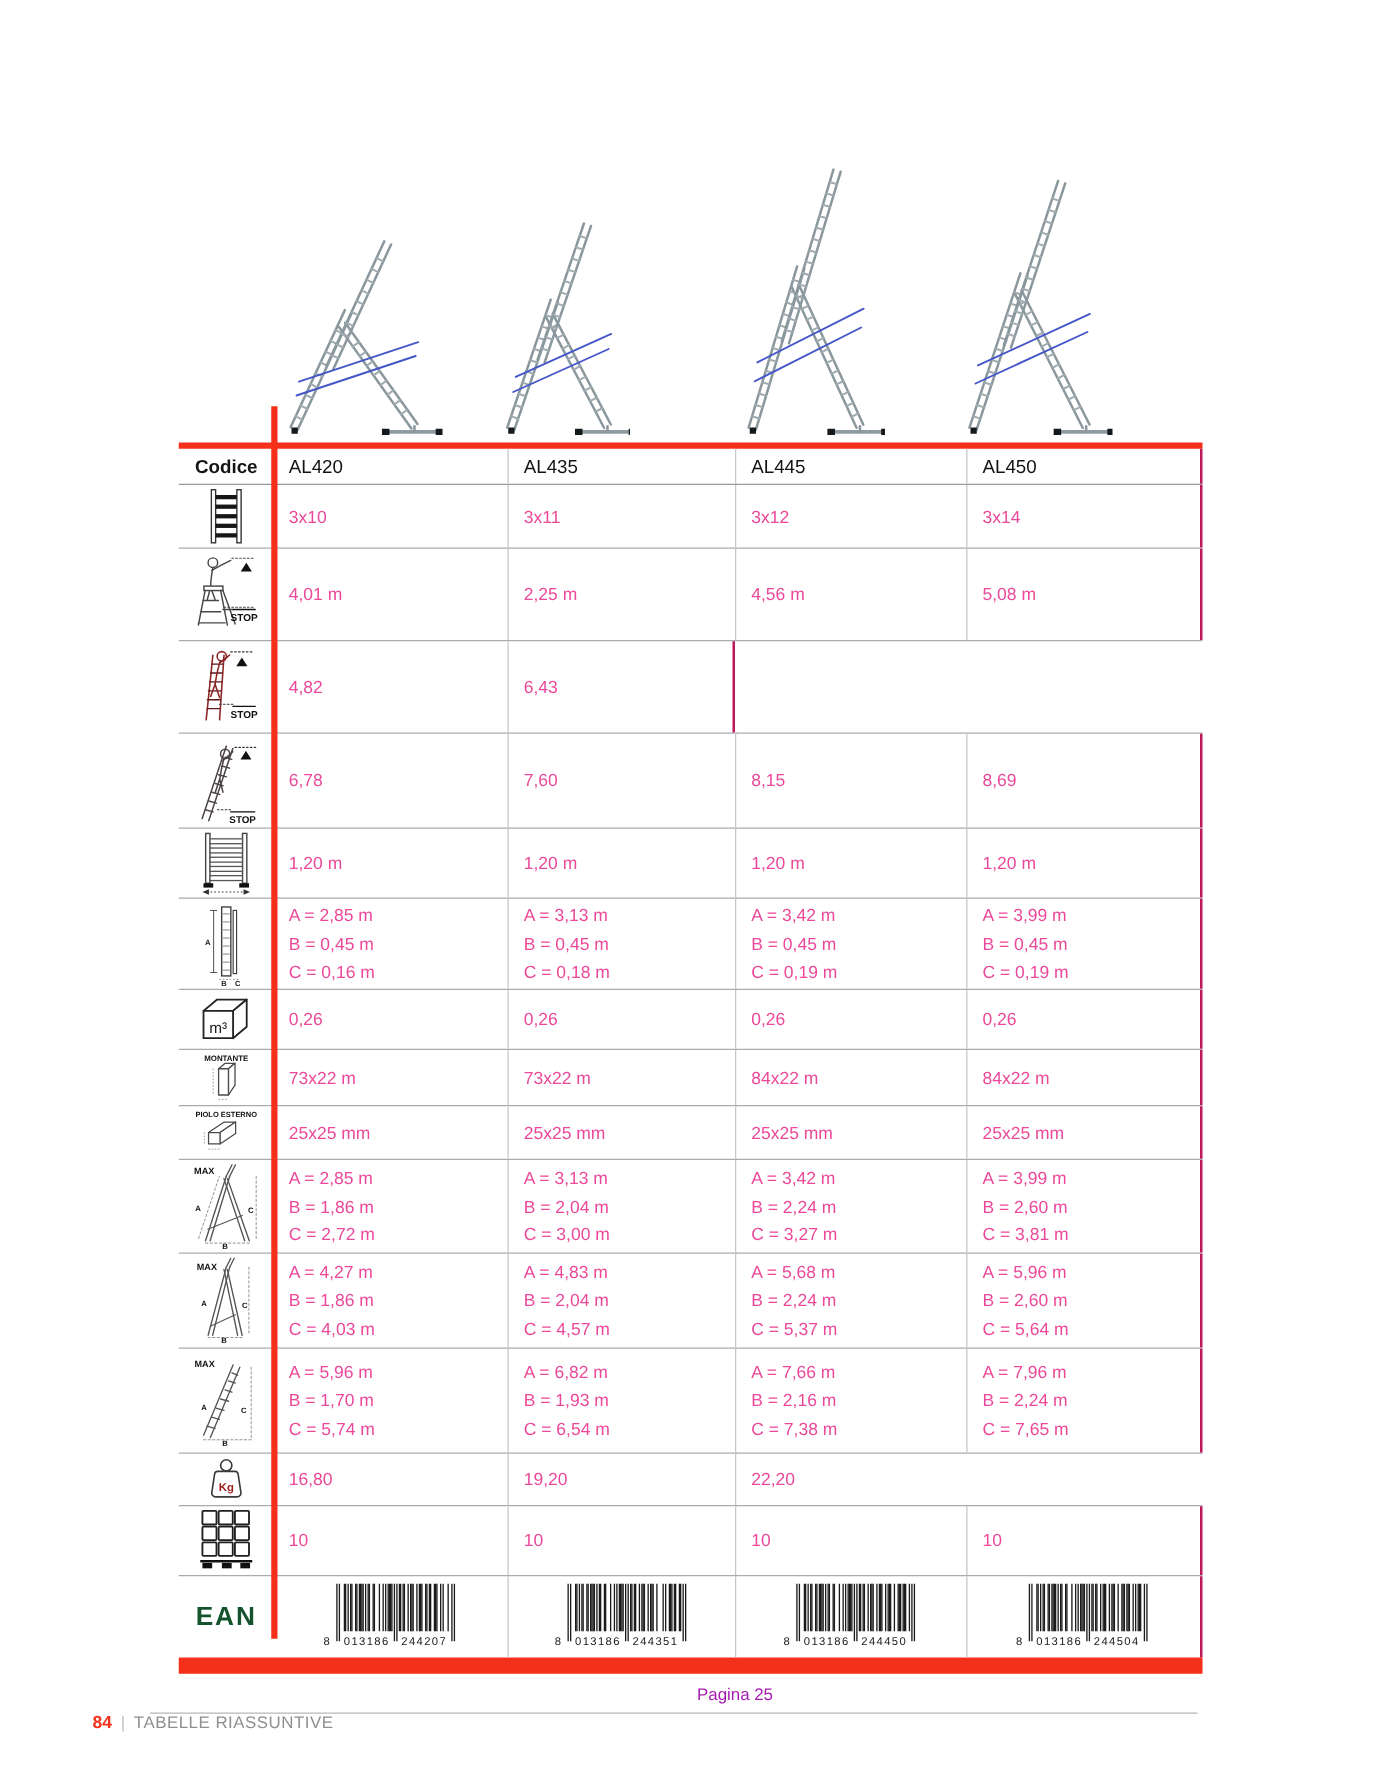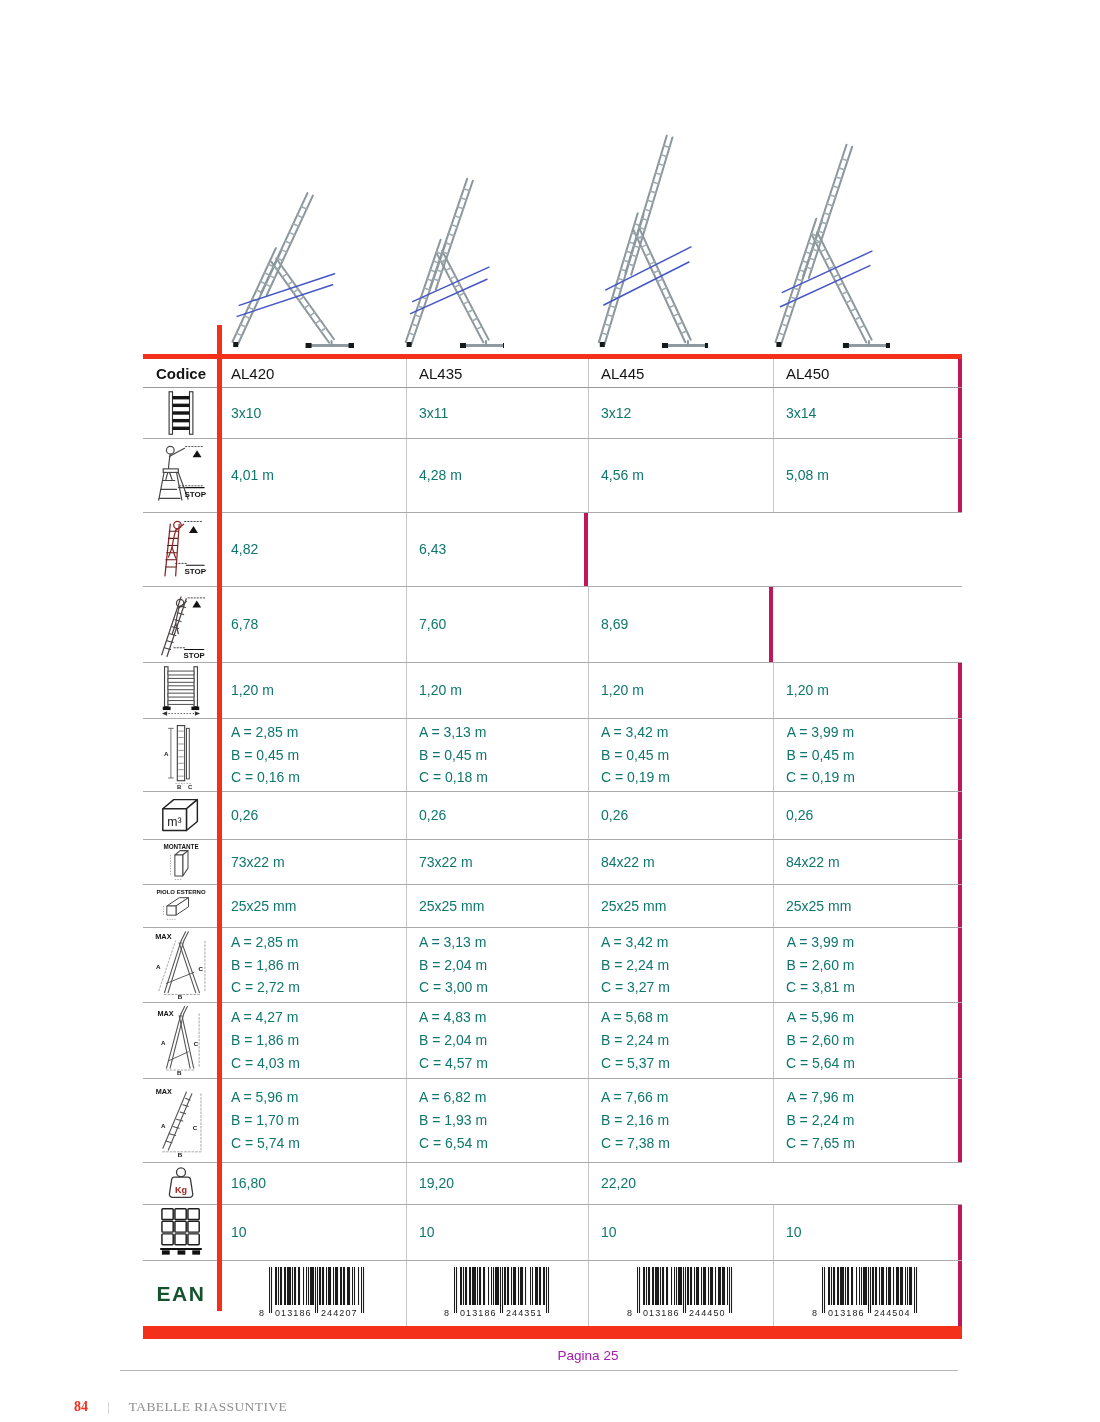--- a/index.html
+++ b/index.html
@@ -13,37 +13,37 @@
   .spec-table{position:absolute;left:143px;top:306px;width:819px;}
   .redbar{width:819px;background:#f5301a;}
   .redbar.top{height:5px;}
   .redbar.bottom{height:13px;}
   .row{display:grid;grid-template-columns:76px 187px 182px 185px 189px;}
   .row + .row{border-top:1px solid #ababab;}
   .thead{border-top:none;}
   .rows .row:first-child{border-top:1px solid #9a9a9a;}
   .cell{position:relative;display:flex;align-items:center;box-sizing:border-box;}
   .cell.c2,.cell.c3,.cell.c4{border-left:1px solid #c6c6c6;}
-  .cell.c4{border-right:4px solid #be185d;text-align:center;}
+  .cell.c4{border-right:2px solid #be185d;}
   .icon-cell{justify-content:center;}
   .head-cell{font-weight:normal;font-size:15px;color:#141414;padding-left:12px;}
   .codice-cell{font-weight:bold;font-size:15px;color:#141414;justify-content:center;}
-  .val{font-size:14px;line-height:1.62;color:#0f766e;padding-left:12px;padding-right:4px;
+  .val{font-size:14px;line-height:1.62;color:#ec4899;padding-left:12px;padding-right:4px;
        white-space:pre-line;}
   .red-vline{position:absolute;left:217px;top:277px;width:5px;height:986px;background:#f5301a;z-index:5;}
 
   
   .bc-wrap{width:100%;display:flex;justify-content:center;align-items:flex-end;padding-bottom:4px;}
   .ean-label{font-weight:bold;font-size:21px;letter-spacing:1.5px;color:#14532d;}
 
   
   .pagina{position:absolute;left:143px;top:1300px;width:890px;text-align:center;
           font-size:13.5px;color:#a21caf;}
   .foot-rule{position:absolute;left:120px;top:1322px;width:838px;height:1px;background:#b8b8b8;}
-  .bottom-line{position:absolute;left:74px;top:1351px;font-size:13.5px;display:flex;gap:19px;align-items:baseline;font-family:Liberation Serif, serif;}
+  .bottom-line{position:absolute;left:74px;top:1321px;font-size:13.5px;display:flex;gap:7px;align-items:baseline;}
   .bottom-line .num{color:#f5301a;font-weight:bold;font-size:14px;}
   .bottom-line .sep{color:#c0c0c0;}
   .bottom-line .sect{color:#8f8f8f;letter-spacing:0.4px;}
 
   svg text{font-family:"Liberation Sans",sans-serif;}
 </style>
 </head>
 <body>
 
 <div class="page">
@@ -288,21 +288,21 @@
             <path d="M13,33 L7,64 M27,33 L33,64 M11,42 L25,42 M9,52 L27,52 M7,62 L31,62"></path>
             <path d="M29,33 L40,63 M29,50 L38,50"></path>
             <path d="M37,4 L58,4" stroke-dasharray="1.5,2" stroke-width="1"></path>
             <polygon points="45,16 55,16 50,8" fill="#111" stroke="none"></polygon>
             <path d="M30,48 L58,48" stroke-dasharray="1.5,2" stroke-width="1"></path>
             <path d="M38,50 L58,50" stroke="#111" stroke-width="1.2"></path>
             <text x="48" y="60" text-anchor="middle" font-size="9" font-weight="bold" fill="#111" stroke="none">STOP</text>
           </svg>
         </div>
         <div class="cell val c1">4,01 m</div>
-        <div class="cell val c2">4,28 m</div>
+        <div class="cell val c2">2,25 m</div>
         <div class="cell val c3">4,56 m</div>
         <div class="cell val c4">5,08 m</div>
       </div>
 
       <div class="row" style="height:73px">
         <div class="cell icon-cell">
           <svg width="60" height="66" viewBox="0 0 64 74" fill="none" stroke="#8c2626" stroke-width="1.4" stroke-linecap="round">
             <path d="M20,8 L14,66 M30,8 L26,66"></path>
             <path d="M19,16 L29,16 M18,24 L28,24 M17,32 L28,32 M16,40 L27,40 M15,48 L27,48 M15,56 L26,56" stroke="#5f1717" stroke-width="1.2"></path>
             <circle cx="28" cy="9" r="4.2"></circle>
@@ -331,20 +331,21 @@
             <path d="M26,38 L22,50 M26,38 L29,50"></path>
             <path d="M40,9 L59,9" stroke="#333" stroke-dasharray="1.5,2" stroke-width="1"></path>
             <polygon points="45,20 55,20 50,12" fill="#111" stroke="none"></polygon>
             <path d="M24,66 L36,66" stroke="#333" stroke-dasharray="1.5,2" stroke-width="1"></path>
             <path d="M36,68 L58,68" stroke="#111" stroke-width="1.2"></path>
             <text x="47" y="78" text-anchor="middle" font-size="9" font-weight="bold" fill="#111" stroke="none">STOP</text>
           </svg>
         </div>
         <div class="cell val c1">6,78</div>
         <div class="cell val c2">7,60</div>
+        <div class="cell val c3">8,15</div>
         <div class="cell val c4">8,69</div>
       </div>
 
       <div class="row" style="height:55px">
         <div class="cell icon-cell">
           <svg width="42" height="52" viewBox="0 0 46 60">
             <rect x="4" y="2" width="4" height="46" fill="#fff" stroke="#444" stroke-width="1.3"></rect>
             <rect x="38" y="2" width="4" height="46" fill="#fff" stroke="#444" stroke-width="1.3"></rect>
             <g fill="#fff" stroke="#555" stroke-width="1.2">
               <rect x="8" y="7" width="30" height="4.5"></rect>

